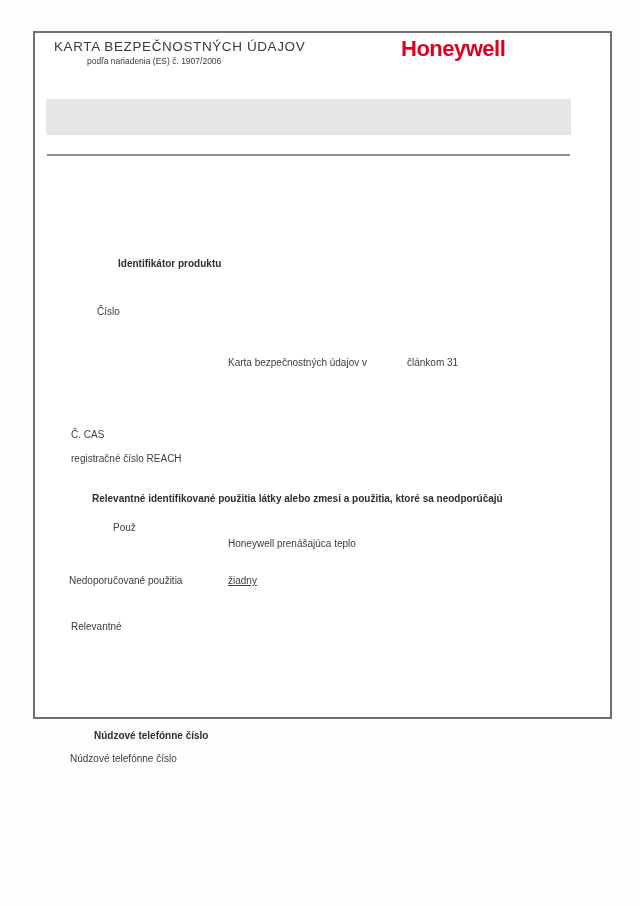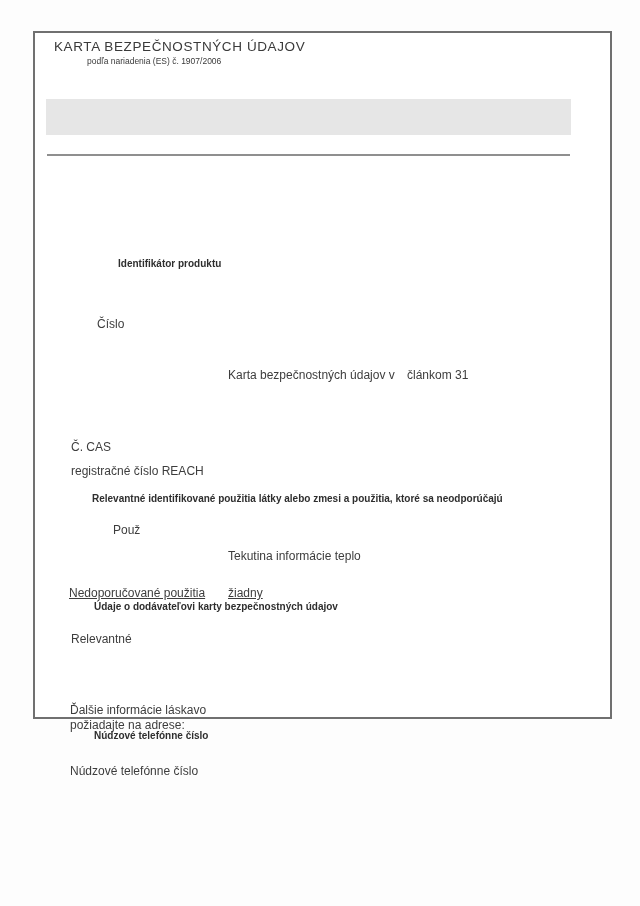--- a/index.html
+++ b/index.html
@@ -42,71 +42,66 @@
     color: #e1001e;
   }
   .redacted {
     background: #e6e6e6;
   }
   .divider {
     background: #8f8f8f;
     height: 2px;
   }
   .txt {
-    font-size: 12px;
+    font-size: 10px;
     color: #3d3d3d;
-    margin-top: 11px;
   }
   .txt-bold {
     font-size: 10px;
     font-weight: bold;
     color: #2e2e2e;
   }
   .multiline { white-space: normal; line-height: 15px; }
 </style>
 </head>
 <body>
 
 <div class="canvas">
   <div class="page">
 
     <div class="abs doc-title" style="left:19px; top:6px;">KARTA BEZPEČNOSTNÝCH ÚDAJOV</div>
     <div class="abs doc-subtitle" style="left:20px; top:23px;margin-left:32px;">podľa nariadenia (ES) č. 1907/2006</div>
+    <div class="abs brand" style="left:366px; top:3px;">Honeywell</div>
 
     <div class="abs redacted" style="left:11px; top:66px; width:525px; height:36px;"></div>
 
     <div class="abs divider" style="left:12px; top:121px; width:523px;"></div>
 
     <div class="abs txt-bold" style="left:59px; top:225px;margin-left:24px;">Identifikátor produktu</div>
 
     <div class="abs txt" style="left:62px; top:273px;">Číslo</div>
 
     <div class="abs txt" style="left:193px; top:324px;">Karta bezpečnostných údajov v</div>
     <div class="abs txt" style="left:372px; top:324px;">článkom 31</div>
 
     <div class="abs txt" style="left:36px; top:396px;">Č. CAS</div>
 
     <div class="abs txt" style="left:36px; top:420px;">registračné číslo REACH</div>
 
     <div class="abs txt-bold" style="left:57px; top:460px;">Relevantné identifikované použitia látky alebo zmesi a použitia, ktoré sa neodporúčajú</div>
 
-    <div class="abs txt" style="left:34px; top:479px;padding-left:44px;">Použ</div>
+    <div class="abs txt" style="left:34px; top:489px;padding-left:44px;">Použ</div>
 
-    <div class="abs txt" style="left:193px; top:505px;">Tekutina informácie teplo</div>
+    <div class="abs txt" style="left:193px; top:505px;">Honeywell prenášajúca teplo</div>
 
-    <div class="abs txt" style="left:34px; top:542px;text-decoration:underline;">Nedoporučované použitia</div>
+    <div class="abs txt" style="left:34px; top:542px;">Nedoporučované použitia</div>
     <div class="abs txt" style="left:193px; top:542px;text-decoration:underline;">žiadny</div>
 
-    <div class="abs txt-bold" style="left:59px; top:568px;">Údaje o dodávateľovi karty bezpečnostných údajov</div>
 
     <div class="abs txt" style="left:36px; top:588px;">Relevantné</div>
 
-    <div class="abs txt multiline" style="left:35px; top:659px; width:160px;">
-      <span>Ďalšie informácie láskavo</span><br>
-      <span>požiadajte na adrese:</span>
-    </div>
 
     <div class="abs txt-bold" style="left:59px; top:697px;">Núdzové telefónne číslo</div>
 
     <div class="abs txt" style="left:35px; top:720px;">Núdzové telefónne číslo</div>
 
   </div>
 </div>
 
 </body></html>

